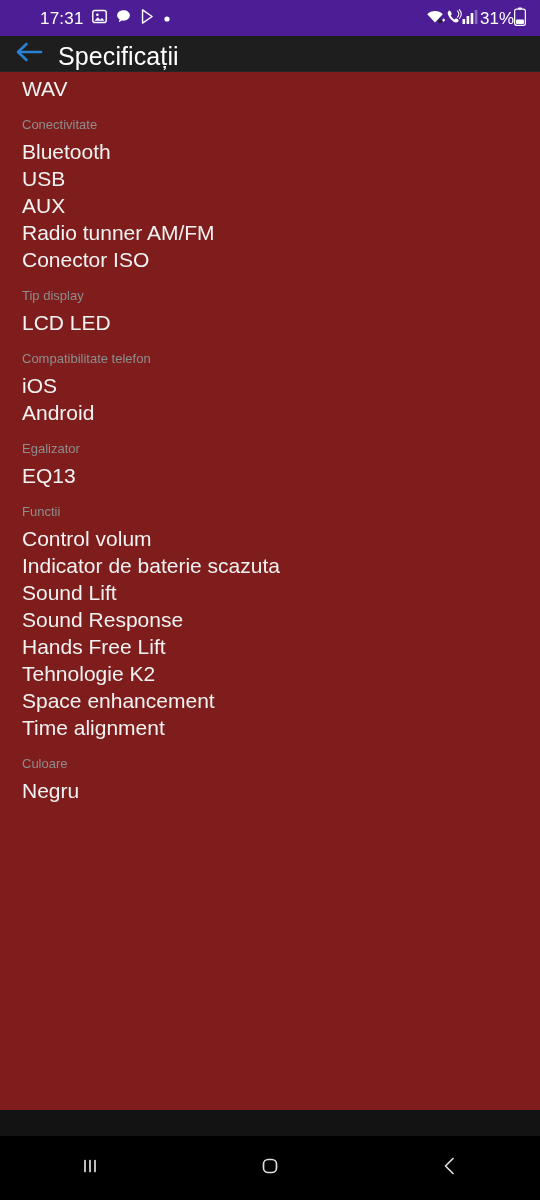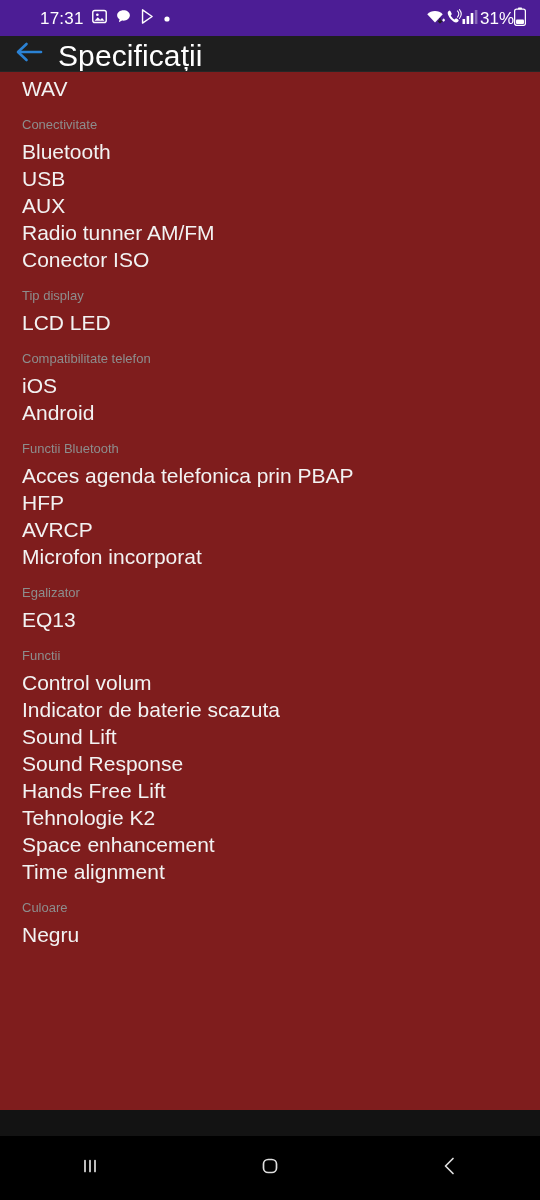--- a/index.html
+++ b/index.html
@@ -71,21 +71,21 @@
   .back-btn {
     width: 58px;
     height: 36px;
     display: flex;
     align-items: center;
     justify-content: center;
     flex: none;
   }
   .app-title {
     color: #ffffff;
-    font-size: 30px;
+    font-size: 25px;
     font-weight: 400;
     line-height: 1;
     letter-spacing: 0.1px;
     position: relative;
     top: 2px;
   }
   .appbar-sep {
     position: absolute;
     left: 0; top: 71px;
     width: 540px;
@@ -251,27 +251,20 @@
           <div class="spec-item">Conector ISO</div>
         </div>
         <div class="spec-group">
           <div class="group-header">Tip display</div>
           <div class="spec-item">LCD LED</div>
         </div>
         <div class="spec-group">
           <div class="group-header">Compatibilitate telefon</div>
           <div class="spec-item">iOS</div>
           <div class="spec-item">Android</div>
-        </div>
-        <div class="spec-group">
-          <div class="group-header">Functii Bluetooth</div>
-          <div class="spec-item">Acces agenda telefonica prin PBAP</div>
-          <div class="spec-item">HFP</div>
-          <div class="spec-item">AVRCP</div>
-          <div class="spec-item">Microfon incorporat</div>
         </div>
         <div class="spec-group">
           <div class="group-header">Egalizator</div>
           <div class="spec-item">EQ13</div>
         </div>
         <div class="spec-group">
           <div class="group-header">Functii</div>
           <div class="spec-item">Control volum</div>
           <div class="spec-item">Indicator de baterie scazuta</div>
           <div class="spec-item">Sound Lift</div>

